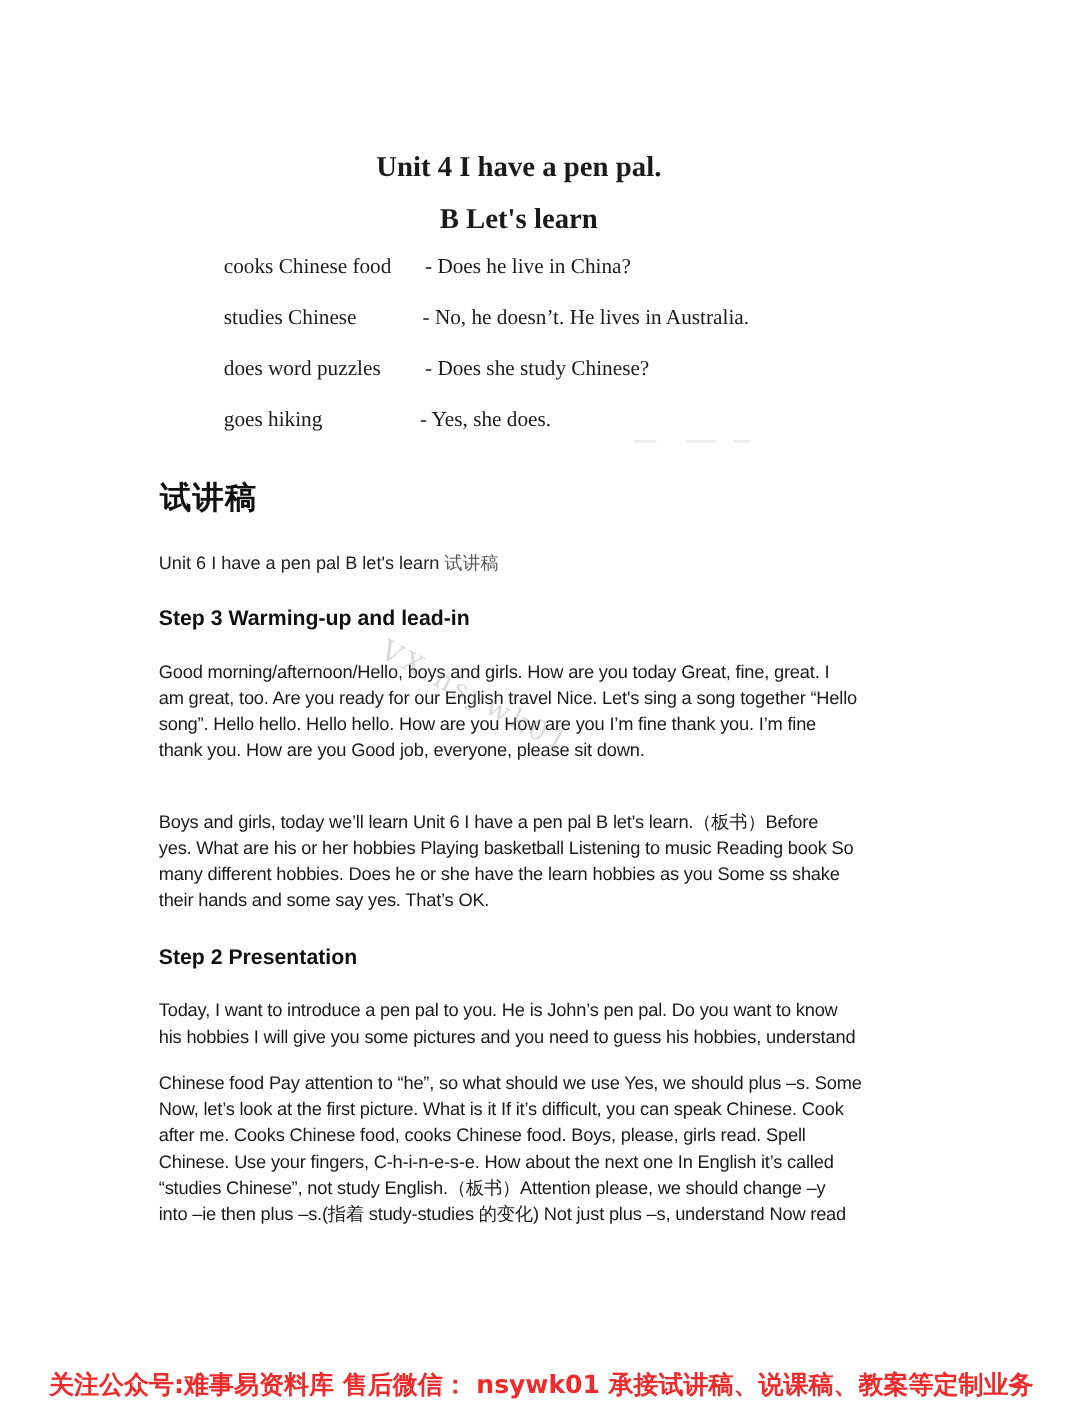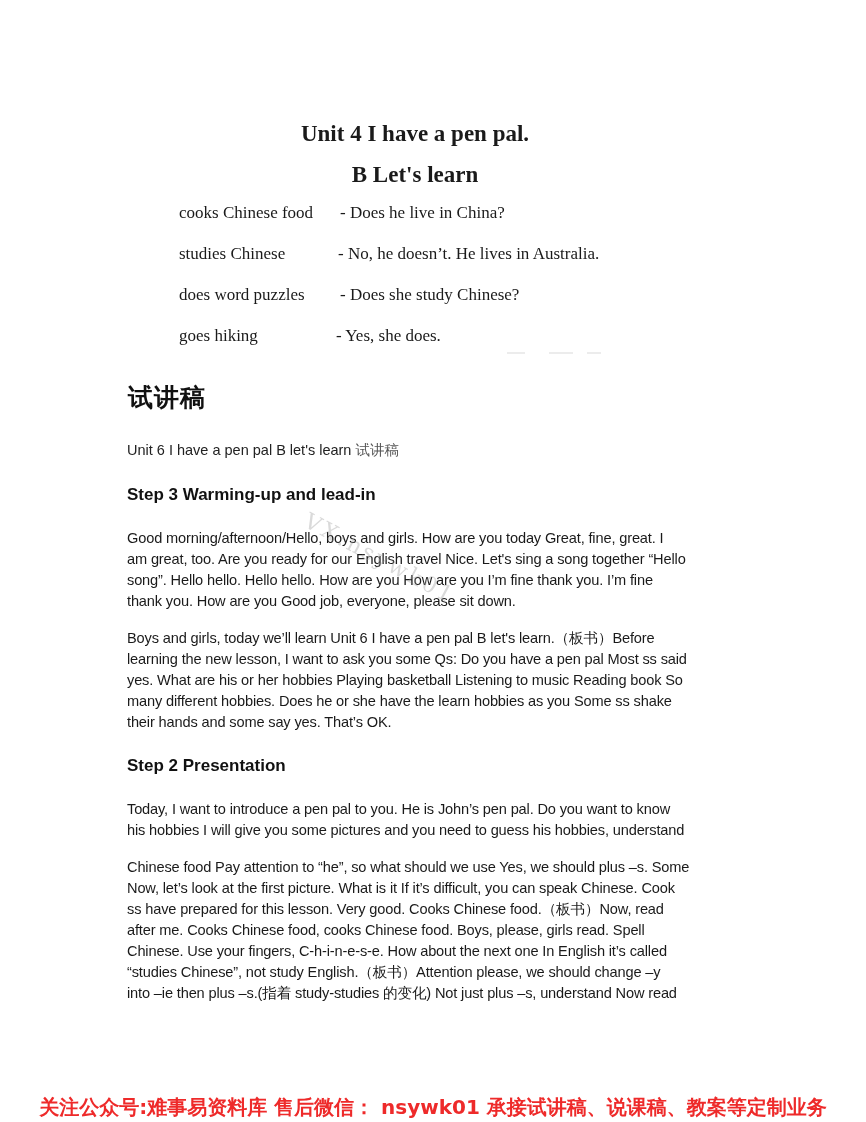--- a/index.html
+++ b/index.html
@@ -156,39 +156,37 @@
 
   <div class="step-h" style="top:485px;">Step 3 Warming-up and lead-in</div>
 
   <div class="para" style="top:528px;">
     <span class="line">Good morning/afternoon/Hello, boys and girls. How are you today Great, fine, great. I</span>
     <span class="line">am great, too. Are you ready for our English travel Nice. Let's sing a song together “Hello</span>
     <span class="line">song”. Hello hello. Hello hello. How are you How are you I’m fine thank you. I’m fine</span>
     <span class="line">thank you. How are you Good job, everyone, please sit down.</span>
   </div>
 
-  <div class="para" style="top:628px;">
+  <div class="para" style="top:648px;">
     <span class="line">Boys and girls, today we’ll learn Unit 6 I have a pen pal B let's learn.（板书）Before</span>
-    <span class="line">learning the new lesson, I want to ask you some Qs: Do you have a pen pal Most ss said</span>
     <span class="line">yes. What are his or her hobbies Playing basketball Listening to music Reading book So</span>
     <span class="line">many different hobbies. Does he or she have the learn hobbies as you Some ss shake</span>
     <span class="line">their hands and some say yes. That’s OK.</span>
   </div>
 
   <div class="step-h" style="top:756px;">Step 2 Presentation</div>
 
   <div class="para" style="top:799px;">
     <span class="line">Today, I want to introduce a pen pal to you. He is John’s pen pal. Do you want to know</span>
     <span class="line">his hobbies I will give you some pictures and you need to guess his hobbies, understand</span>
   </div>
 
   <div class="para" style="top:857px;">
     <span class="line">Chinese food Pay attention to “he”, so what should we use Yes, we should plus –s. Some</span>
     <span class="line">Now, let’s look at the first picture. What is it If it’s difficult, you can speak Chinese. Cook</span>
-    <span class="line">ss have prepared for this lesson. Very good. Cooks Chinese food.（板书）Now, read</span>
     <span class="line">after me. Cooks Chinese food, cooks Chinese food. Boys, please, girls read. Spell</span>
     <span class="line">Chinese. Use your fingers, C-h-i-n-e-s-e. How about the next one In English it’s called</span>
     <span class="line">“studies Chinese”, not study English.（板书）Attention please, we should change –y</span>
     <span class="line">into –ie then plus –s.(指着 study-studies 的变化) Not just plus –s, understand Now read</span>
   </div>
 
   <div class="watermark">VX:nsywk01</div>
 
   <div class="footer-banner">关注公众号:难事易资料库  售后微信： nsywk01  承接试讲稿、说课稿、教案等定制业务</div>
 </div>

